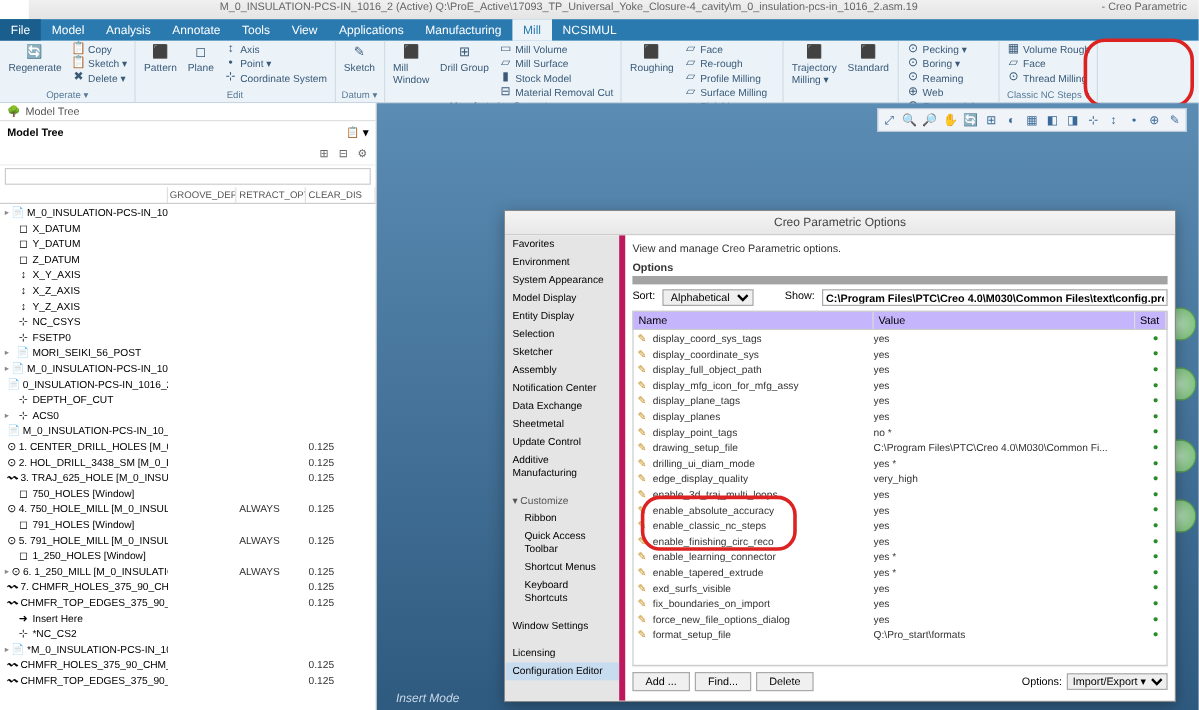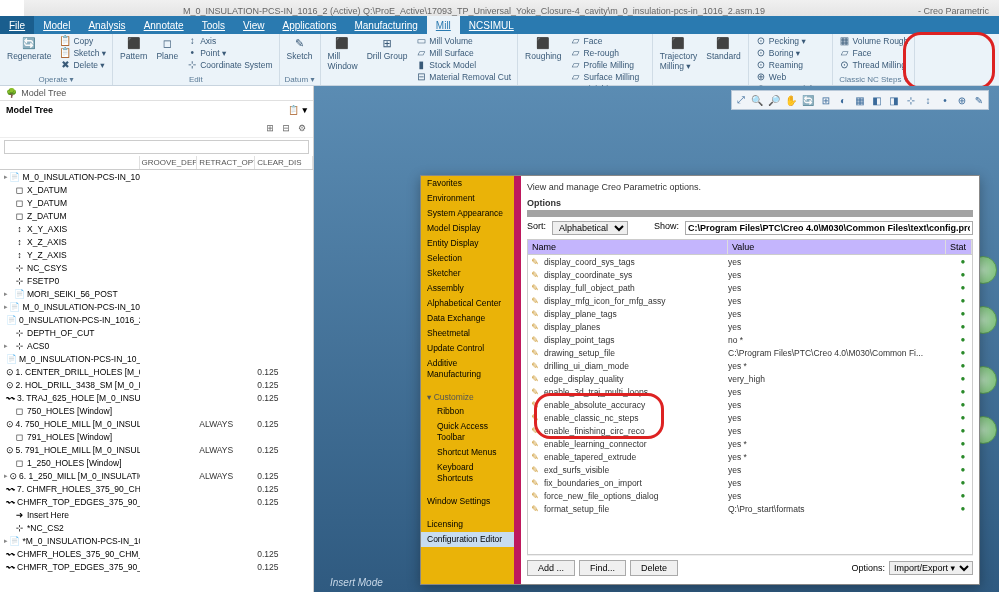--- a/index.html
+++ b/index.html
@@ -1,23 +1,23 @@
 <!DOCTYPE html>
 <html><head>
 <meta charset="utf-8">
 <style>
 * { box-sizing: border-box; margin: 0; padding: 0; font-family: "Segoe UI", Arial, sans-serif; }
 body { width: 999px; height: 592px; background: #fff; font-size: 10px; overflow: hidden; position: relative; }
 
-.titlebar { height: 16px; background: linear-gradient(#f0f0f0,#e4e4e4); padding: 0 6px; font-size: 9px; color: #666; display: flex; align-items: flex-end; margin-left: 24px; }
+.titlebar { height: 16px; background: linear-gradient(#f0f0f0,#e4e4e4); padding: 0 6px; font-size: 9px; color: #666; display: flex; align-items: flex-start; margin-left: 24px; }
 .titlebar .doc-title { margin-left: auto; margin-right: auto; }
 .titlebar .app-name { margin-right: 4px; }
 
 .menubar { height: 18px; background: #2a7ab0; display: flex; align-items: stretch; font-size: 10px; }
-.menubar .tab { padding: 2px 9px; color: #fff; cursor: pointer; display: flex; align-items: center; text-decoration: underline; }
+.menubar .tab { padding: 2px 9px; color: #fff; cursor: pointer; display: flex; align-items: center; }
 .menubar .tab.file { background: #1a5e8e; }
 .menubar .tab.active { background: #ebf3f9; color: #2a7ab0; }
 
 .ribbon { height: 52px; background: #ebf3f9; border-bottom: 1px solid #c8d4df; display: flex; position: relative; }
 .ribbon-group { border-right: 1px solid #d0dce6; padding: 1px 4px 0 4px; display: flex; flex-direction: column; justify-content: space-between; }
 .ribbon-label { font-size: 8px; color: #5a7a96; text-align: center; padding: 1px 0; }
 .ribbon-body { display: flex; gap: 3px; flex: 1; }
 .rbtn { display: flex; flex-direction: column; align-items: center; padding: 1px 3px; cursor: pointer; font-size: 8.5px; color: #3a5a78; gap: 1px; }
 .ico { width: 14px; height: 14px; display: inline-flex; align-items: center; justify-content: center; font-size: 11px; }
 .mini-list { display: flex; flex-direction: column; gap: 0px; }
@@ -50,21 +50,21 @@
 .view-toolbar { position: absolute; top: 4px; right: 10px; display: flex; gap: 1px; background: #f0f4f8; border: 1px solid #b8c8d8; padding: 1px; }
 .view-toolbar span { width: 16px; height: 16px; display: inline-flex; align-items: center; justify-content: center; font-size: 10px; color: #3a6a9a; cursor: pointer; }
 .insert-mode { position: absolute; left: 16px; bottom: 4px; color: #c8d8e8; font-size: 10px; font-style: italic; }
 
 .shape-g { position: absolute; right: 2px; width: 28px; height: 28px; border-radius: 50%; background: radial-gradient(#c8f0b8,#7ac860); border: 1px solid #5aa040; opacity: .8; }
 
 
 .dialog { position: absolute; left: 420px; top: 175px; width: 560px; height: 410px; background: #fff; border: 1px solid #888; box-shadow: 0 3px 12px rgba(0,0,0,.3); display: flex; flex-direction: column; }
 .dialog-title { height: 20px; background: linear-gradient(#f4f4f4,#e8e8e8); font-size: 10px; color: #444; display: flex; align-items: center; justify-content: center; border-bottom: 1px solid #ccc; }
 .dialog-body { flex: 1; display: flex; overflow: hidden; }
-.dlg-nav { width: 100px; background: #eab308; border-right: 7px solid #be185d; font-size: 8.5px; overflow: hidden; }
+.dlg-nav { width: 100px; background: #e5e5e5; border-right: 5px solid #be185d; font-size: 8.5px; overflow: hidden; }
 .dlg-nav .item { padding: 2px 6px; cursor: pointer; line-height: 11px; }
 .dlg-nav .item.sel { background: #c8dcf0; }
 .dlg-nav .spacer { height: 8px; }
 .dlg-nav .head { padding: 2px 6px; color: #555; display: flex; gap: 3px; }
 .dlg-main { flex: 1; display: flex; flex-direction: column; padding: 4px 6px; overflow: hidden; }
 .dlg-main .desc { font-size: 9px; color: #333; padding: 2px 0 6px; }
 .dlg-main .opts-head { font-size: 9px; color: #333; font-weight: 600; border-bottom: 7px solid #a3a3a3; padding-bottom: 2px; }
 .dlg-controls { display: flex; gap: 6px; font-size: 9px; padding: 4px 0; }
 .dlg-controls select, .dlg-controls input { font-size: 9px; padding: 0 2px; border: 1px solid #aaa; }
 .dlg-grid-head { display: flex; font-size: 9px; border: 1px solid #ccc; background: #c4b5fd; }
@@ -688,31 +688,32 @@
     </div>
     <div class="shape-g" style="top:170px;"></div>
     <div class="shape-g" style="top:220px;"></div>
     <div class="shape-g" style="top:280px;"></div>
     <div class="shape-g" style="top:330px;"></div>
     <div class="insert-mode">Insert Mode</div>
   </div>
 </div>
 
 <div class="dialog">
+  <div class="dialog-title">Creo Parametric Options</div>
   <div class="dialog-body">
     <div class="dlg-nav" id="dlg-nav">
         <div class="item">Favorites</div>
         <div class="item">Environment</div>
         <div class="item">System Appearance</div>
         <div class="item">Model Display</div>
         <div class="item">Entity Display</div>
         <div class="item">Selection</div>
         <div class="item">Sketcher</div>
         <div class="item">Assembly</div>
-        <div class="item">Alphabetical Center</div>
+        <div class="item">Notification Center</div>
         <div class="item">Data Exchange</div>
         <div class="item">Sheetmetal</div>
         <div class="item">Update Control</div>
         <div class="item">Additive Manufacturing</div>
         <div class="spacer"></div>
         <div class="head">▾ Customize</div>
         <div class="item" style="padding-left: 16px;">Ribbon</div>
         <div class="item" style="padding-left: 16px;">Quick Access Toolbar</div>
         <div class="item" style="padding-left: 16px;">Shortcut Menus</div>
         <div class="item" style="padding-left: 16px;">Keyboard Shortcuts</div>

